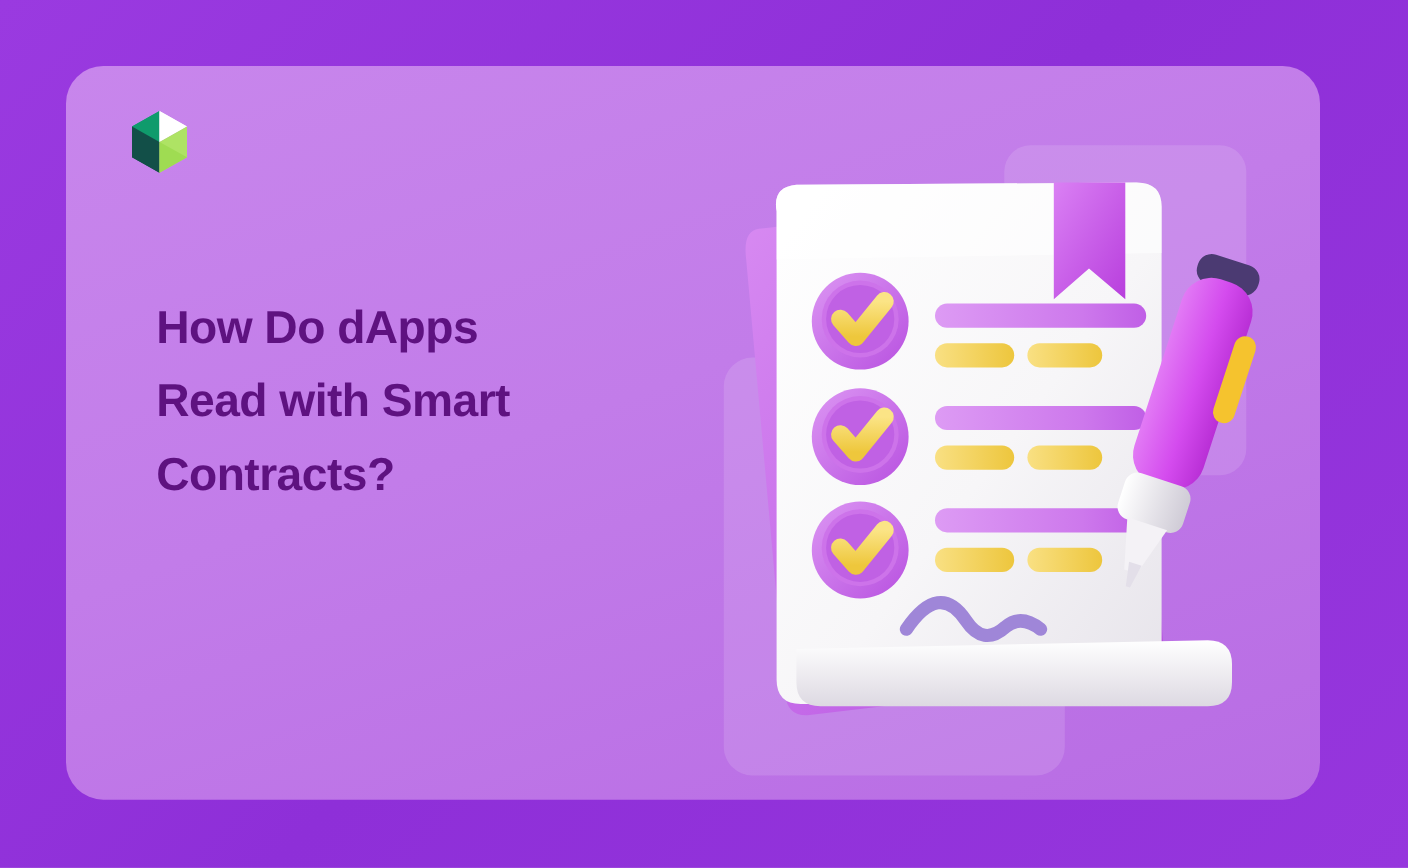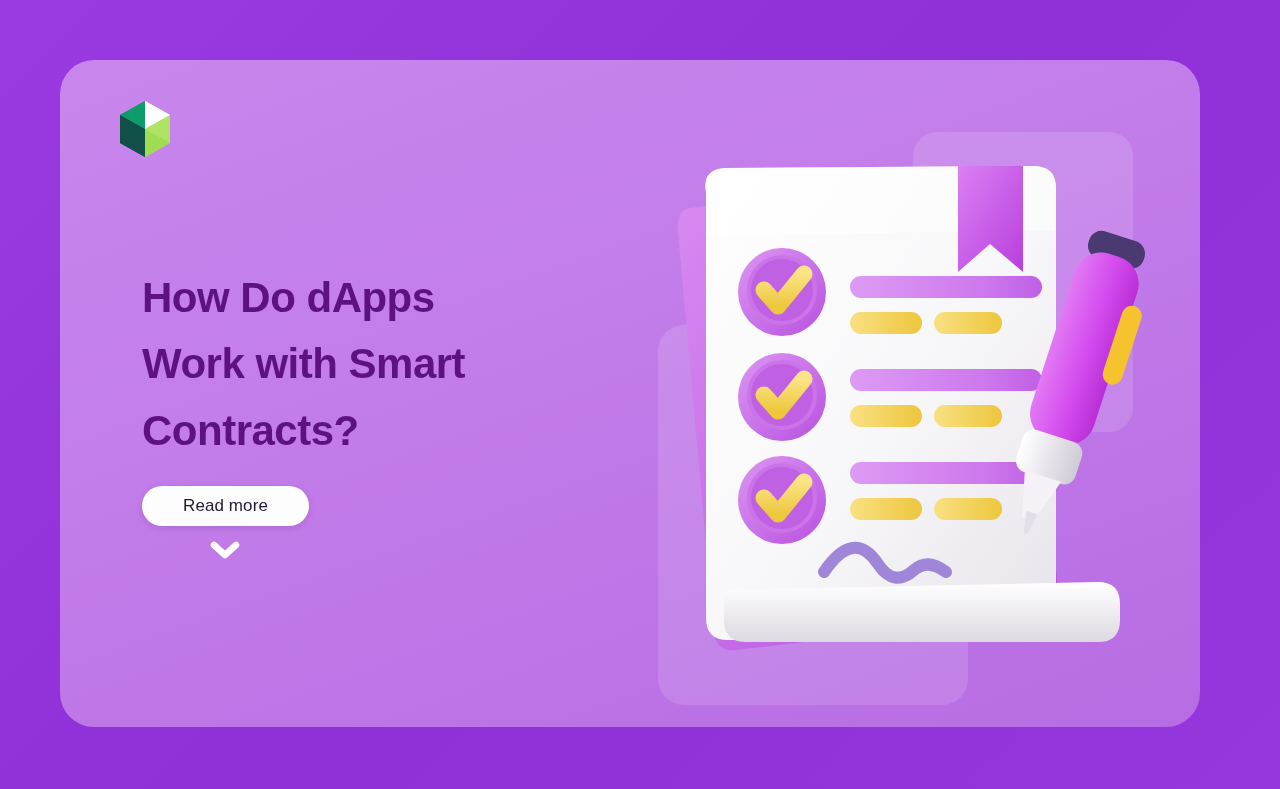--- a/index.html
+++ b/index.html
@@ -92,30 +92,22 @@
       <polygon points="31,3 56,17 56,17 31,31" fill="#f7fbf6"></polygon>
       <polygon points="31,3 56,17 31,31" fill="#ffffff"></polygon>
 
       <polygon points="31,31 56,17 56,45 31,59" fill="#aee364"></polygon>
       <polygon points="31,31 56,45 31,59" fill="#9fdc52"></polygon>
     </svg>
   </div>
 
   <div id="copy">
     <h1 id="page-title">How Do dApps
-Work with Smart
+Read with Smart
 Contracts?</h1>
-    <div id="cta-row">
-      <button id="read-more-button">Read more</button>
-      <div id="scroll-chevron">
-        <svg viewBox="0 0 42 24" xmlns="http://www.w3.org/2000/svg">
-          <path d="M10 7 L21 17 L32 7" fill="none" stroke="#ffffff" stroke-width="6.5" stroke-linecap="round" stroke-linejoin="round"></path>
-        </svg>
-      </div>
-    </div>
   </div>
 
   <div id="illustration">
     <svg viewBox="0 0 520 610" xmlns="http://www.w3.org/2000/svg">
       <defs>
         <linearGradient id="gPaper" x1="0" y1="0" x2="1" y2="1">
           <stop offset="0%" stop-color="#ffffff"></stop>
           <stop offset="55%" stop-color="#f7f6f8"></stop>
           <stop offset="100%" stop-color="#e6e3ea"></stop>
         </linearGradient>

